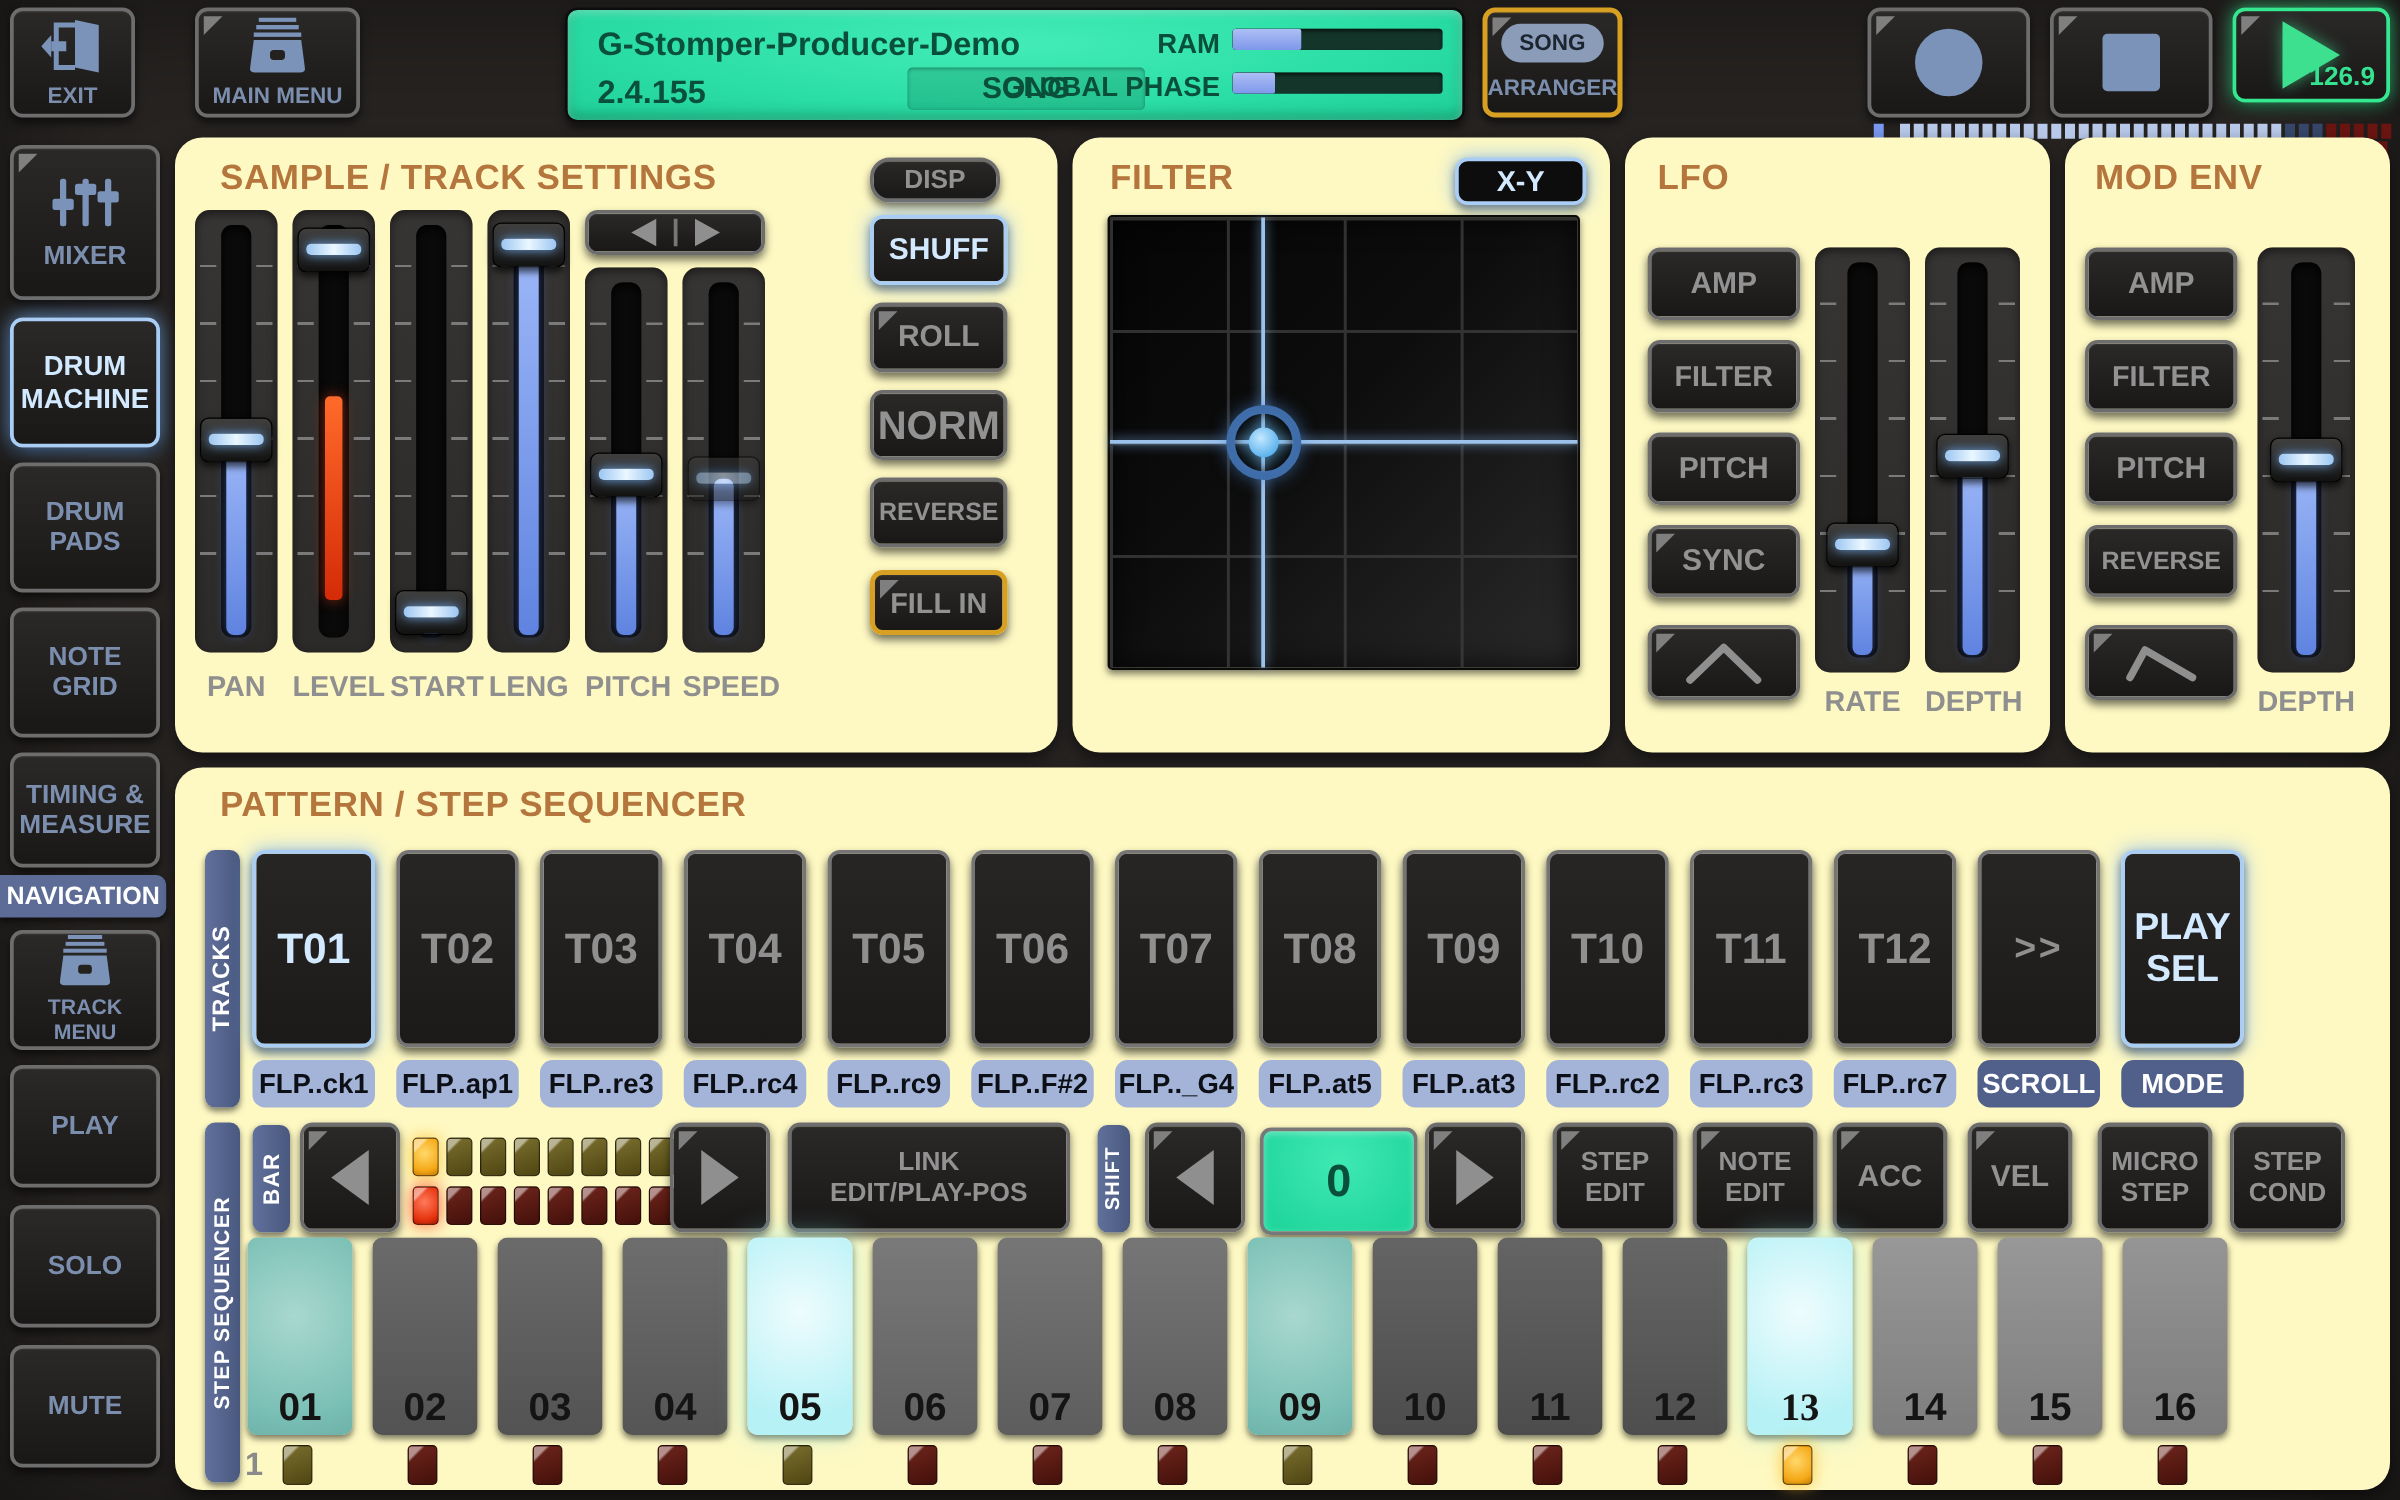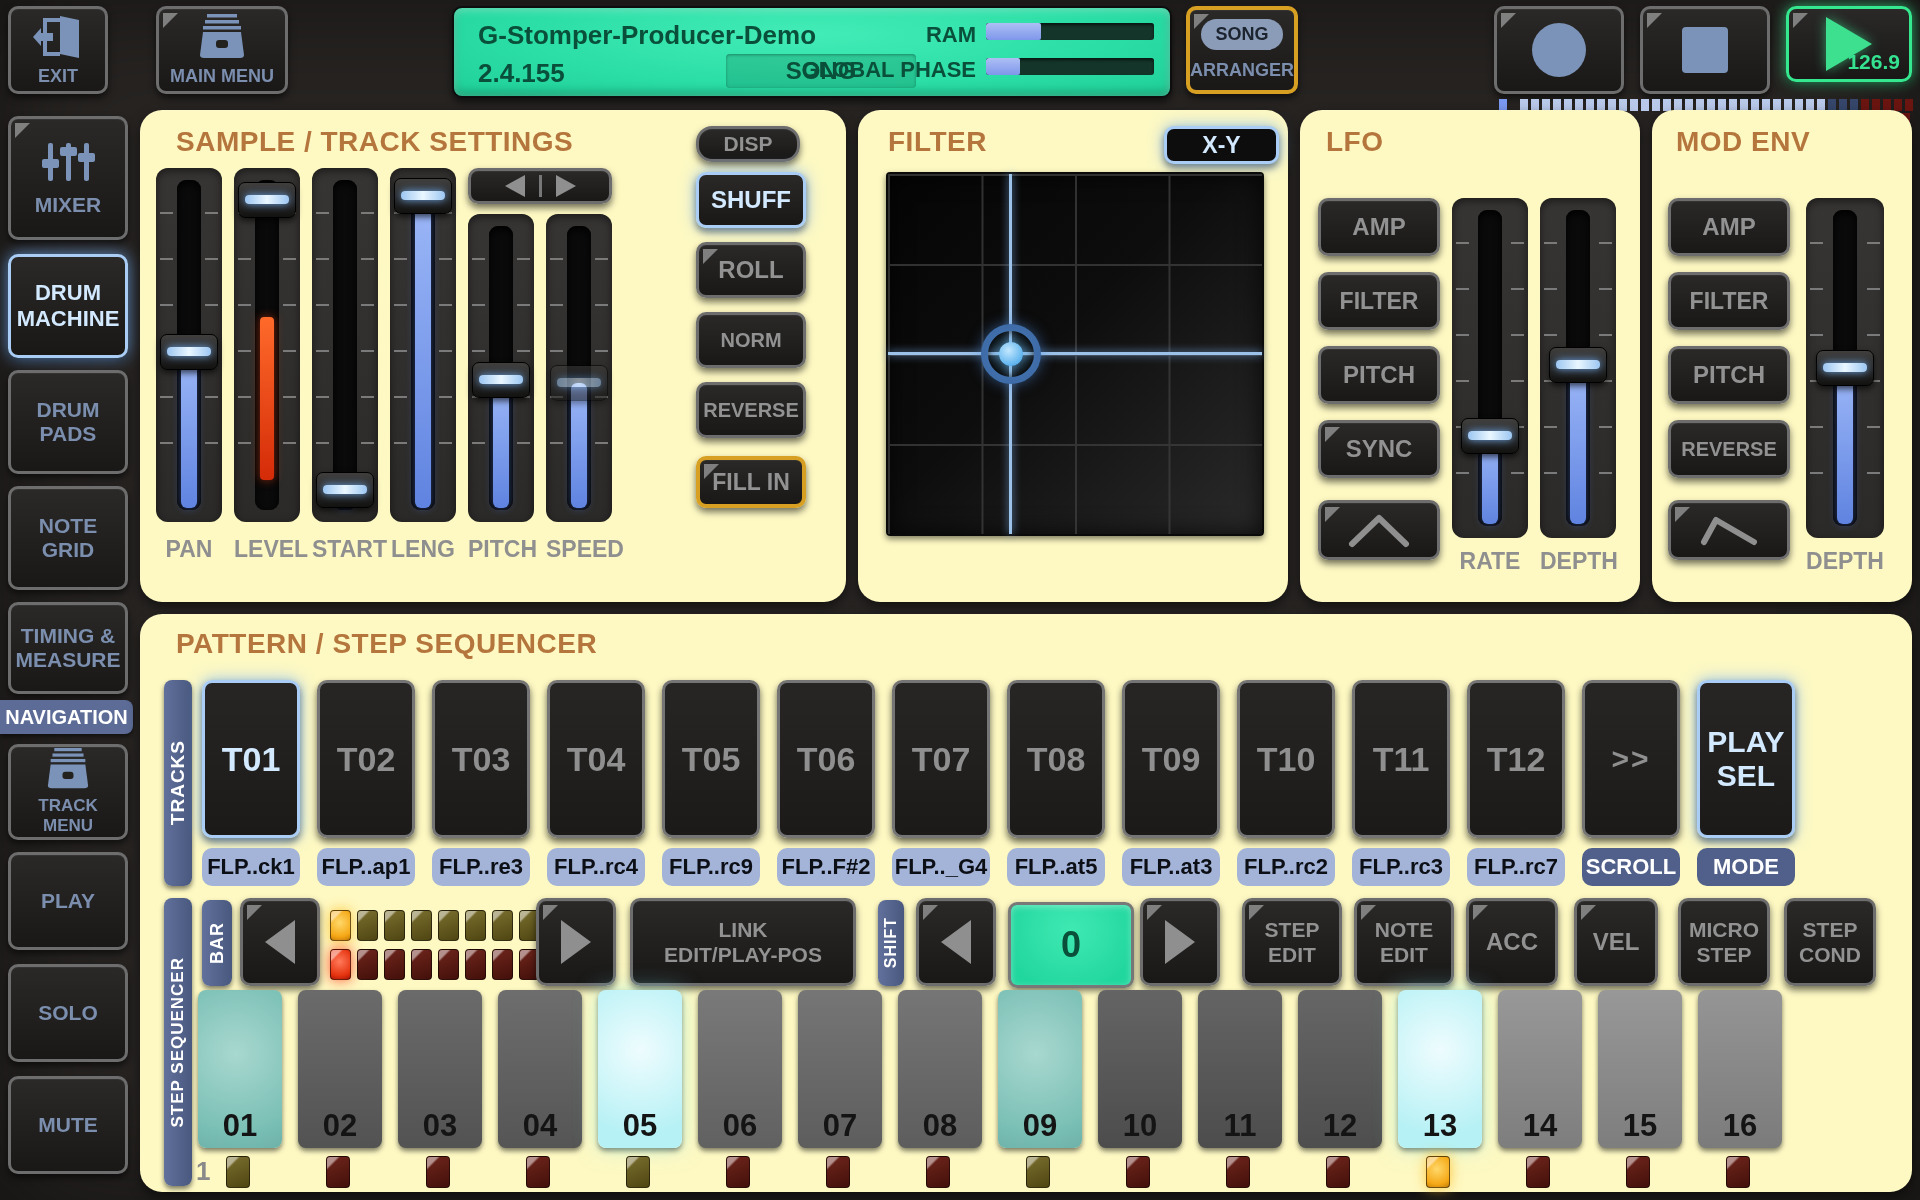--- a/index.html
+++ b/index.html
@@ -350,34 +350,34 @@
     <span class="flabel" style="left:250px;top:426px;width:66px;">LENG</span>
     <span class="flabel" style="left:328px;top:426px;width:66px;">PITCH</span>
     <span class="flabel" style="left:406px;top:426px;width:66px;">SPEED</span>
 
     <div class="btn sel" style="left:556px;top:62px;width:110px;height:56px;font-size:24px;">
       <span>SHUFF</span>
     </div>
     <div class="btn crn" style="left:556px;top:132px;width:110px;height:56px;font-size:24px;">
       <span>ROLL</span>
     </div>
-    <div class="btn" style="left:556px;top:202px;width:110px;height:56px;font-size:20px;">
+    <div class="btn" style="left:556px;top:202px;width:110px;height:56px;font-size:32px;">
       <span>NORM</span>
     </div>
     <div class="btn" style="left:556px;top:272px;width:110px;height:56px;font-size:20px;">
       <span>REVERSE</span>
     </div>
     <div class="btn gold crn" style="left:556px;top:346px;width:110px;height:52px;font-size:23px;">
       <span>FILL IN</span>
     </div>
   </div>
 
   <div class="panel" style="left:858px;top:110px;width:430px;height:492px;">
     <span class="ptitle" style="left:30px;top:16px;">FILTER</span>
-    <div class="btn sel" style="left:306px;top:16px;width:115px;height:38px;font-size:23px;background:#0d0d0d;">
+    <div class="btn sel" style="left:306px;top:16px;width:105px;height:38px;font-size:23px;background:#0d0d0d;">
       <span>X-Y</span>
     </div>
     <div class="xypad" style="left: 28px; top: 62px; width: 374px; height: 360px; --cx: 33%; --cy: 50%;">
       <div class="grid"></div>
       <div class="xline"></div>
       <div class="yline"></div>
       <div class="ring">
           <div class="dot"></div>
         </div>
     </div>
@@ -647,21 +647,21 @@
       </div>
     <div class="scell st-off" style="left: 958px; background: linear-gradient(rgba(255, 255, 255, 0.08), rgba(0, 0, 0, 0.12)), rgb(87, 87, 87);">
         <span>10</span>
       </div>
     <div class="scell st-off" style="left: 1058px; background: linear-gradient(rgba(255, 255, 255, 0.08), rgba(0, 0, 0, 0.12)), rgb(87, 87, 87);">
         <span>11</span>
       </div>
     <div class="scell st-off" style="left: 1158px; background: linear-gradient(rgba(255, 255, 255, 0.08), rgba(0, 0, 0, 0.12)), rgb(89, 89, 89);">
         <span>12</span>
       </div>
-    <div class="scell st-bright" style="left:1258px;">
+    <div class="scell st-bright" style="left:1258px;font-family:Liberation Serif, serif;">
         <span>13</span>
       </div>
     <div class="scell st-off" style="left: 1358px; background: linear-gradient(rgba(255, 255, 255, 0.08), rgba(0, 0, 0, 0.12)), rgb(143, 143, 143);">
         <span>14</span>
       </div>
     <div class="scell st-off" style="left: 1458px; background: linear-gradient(rgba(255, 255, 255, 0.08), rgba(0, 0, 0, 0.12)), rgb(143, 143, 143);">
         <span>15</span>
       </div>
     <div class="scell st-off" style="left: 1558px; background: linear-gradient(rgba(255, 255, 255, 0.08), rgba(0, 0, 0, 0.12)), rgb(140, 140, 140);">
         <span>16</span>

